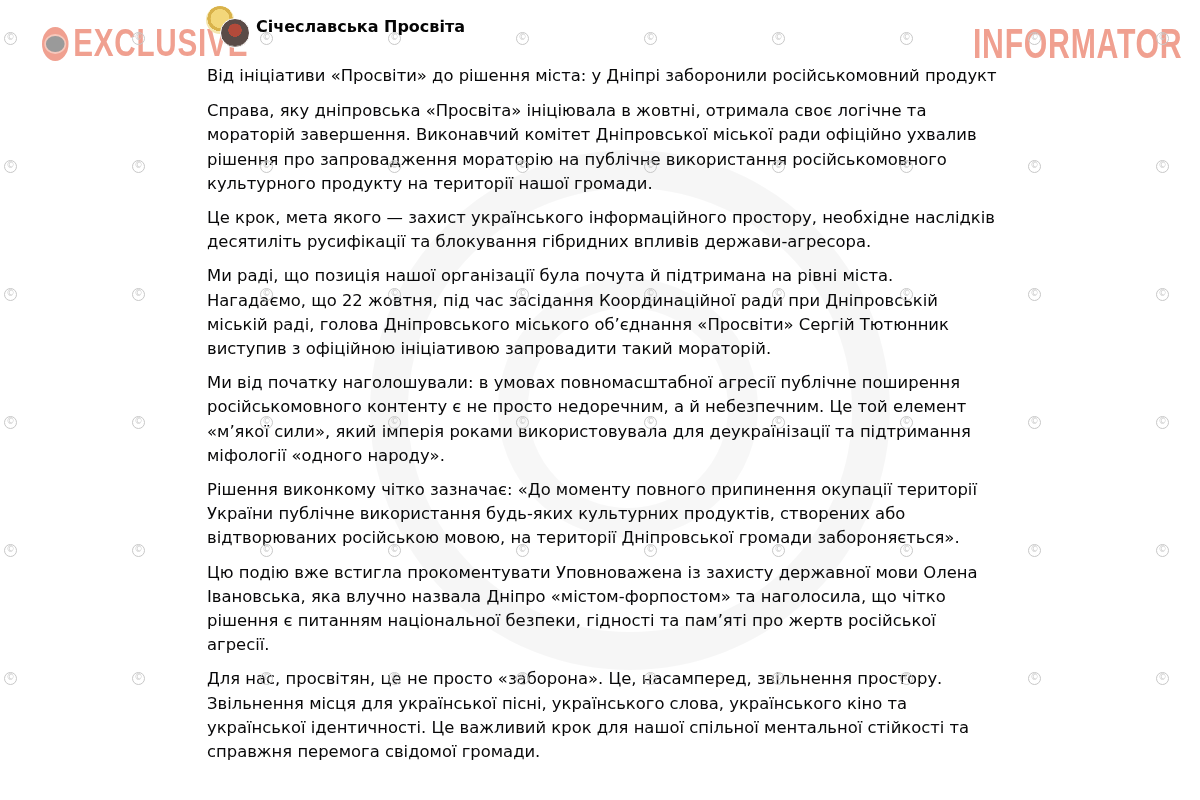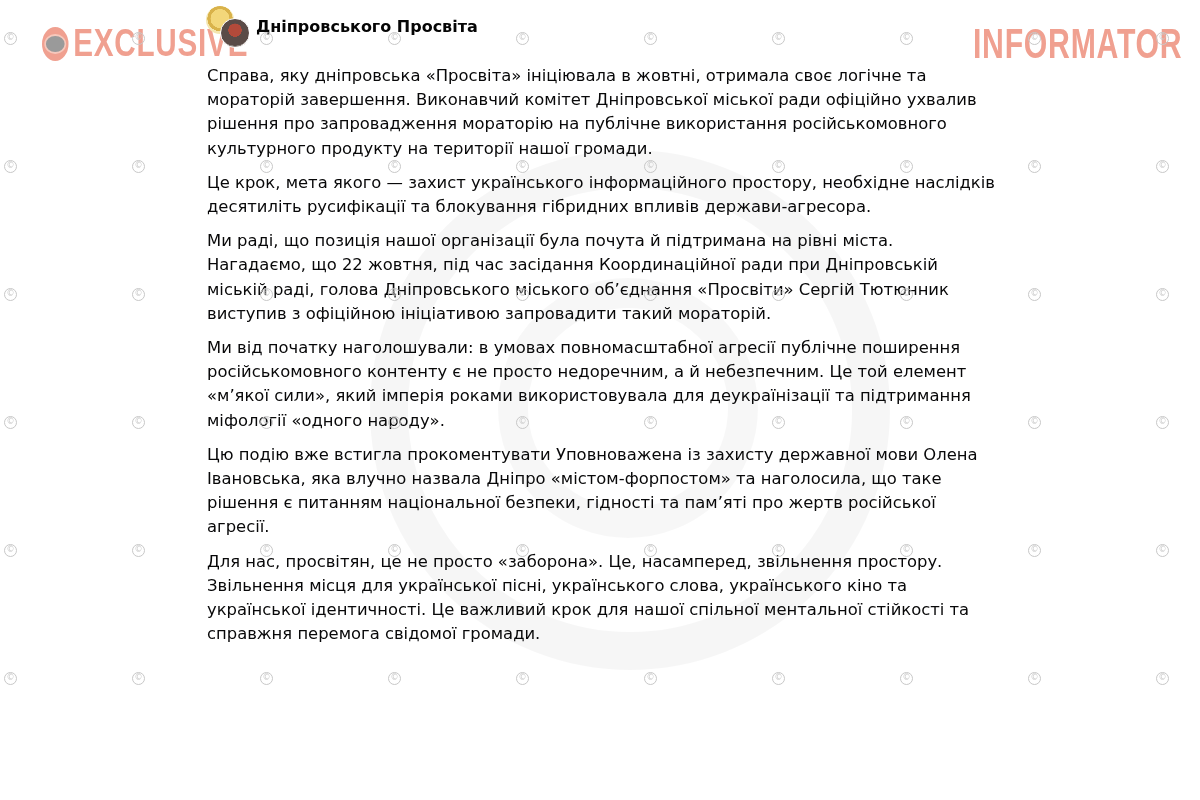--- a/index.html
+++ b/index.html
@@ -76,29 +76,31 @@
     </div>
   <span>EXCLUSIVE</span>
 </div>
 <div class="brand-right">INFORMATOR</div>
 
 <div class="header">
   <div class="avatar-wrap">
     <div class="avatar-back"></div>
     <div class="avatar-front"></div>
   </div>
-  <span class="header-name">Дніпровського Просвіта</span>
+  <span class="header-name">Січеславська Просвіта</span>
 </div>
 
 <div class="article">
+  <p class="title">Від ініціативи «Просвіти» до рішення міста: у Дніпрі заборонили російськомовний продукт</p>
   <p>Справа, яку дніпровська «Просвіта» ініціювала в жовтні, отримала своє логічне та мораторій завершення. Виконавчий комітет Дніпровської міської ради офіційно ухвалив рішення про запровадження мораторію на публічне використання російськомовного культурного продукту на території нашої громади.</p>
   <p>Це крок, мета якого — захист українського інформаційного простору, необхідне наслідків десятиліть русифікації та блокування гібридних впливів держави-агресора.</p>
   <p>Ми раді, що позиція нашої організації була почута й підтримана на рівні міста. Нагадаємо, що 22 жовтня, під час засідання Координаційної ради при Дніпровській міській раді, голова Дніпровського міського об’єднання «Просвіти» Сергій Тютюнник виступив з офіційною ініціативою запровадити такий мораторій.</p>
   <p>Ми від початку наголошували: в умовах повномасштабної агресії публічне поширення російськомовного контенту є не просто недоречним, а й небезпечним. Це той елемент «м’якої сили», який імперія роками використовувала для деукраїнізації та підтримання міфології «одного народу».</p>
-  <p>Цю подію вже встигла прокоментувати Уповноважена із захисту державної мови Олена Івановська, яка влучно назвала Дніпро «містом-форпостом» та наголосила, що таке рішення є питанням національної безпеки, гідності та пам’яті про жертв російської агресії.</p>
+  <p>Рішення виконкому чітко зазначає: «До моменту повного припинення окупації території України публічне використання будь-яких культурних продуктів, створених або відтворюваних російською мовою, на території Дніпровської громади забороняється».</p>
+  <p>Цю подію вже встигла прокоментувати Уповноважена із захисту державної мови Олена Івановська, яка влучно назвала Дніпро «містом-форпостом» та наголосила, що чітко рішення є питанням національної безпеки, гідності та пам’яті про жертв російської агресії.</p>
   <p>Для нас, просвітян, це не просто «заборона». Це, насамперед, звільнення простору. Звільнення місця для української пісні, українського слова, українського кіно та української ідентичності. Це важливий крок для нашої спільної ментальної стійкості та справжня перемога свідомої громади.</p>
 </div>
 
 <div id="marks">
     <div class="copy-mark" style="left: 4px; top: 32px;">©</div>
     <div class="copy-mark" style="left: 132px; top: 32px;">©</div>
     <div class="copy-mark" style="left: 260px; top: 32px;">©</div>
     <div class="copy-mark" style="left: 388px; top: 32px;">©</div>
     <div class="copy-mark" style="left: 516px; top: 32px;">©</div>
     <div class="copy-mark" style="left: 644px; top: 32px;">©</div>

